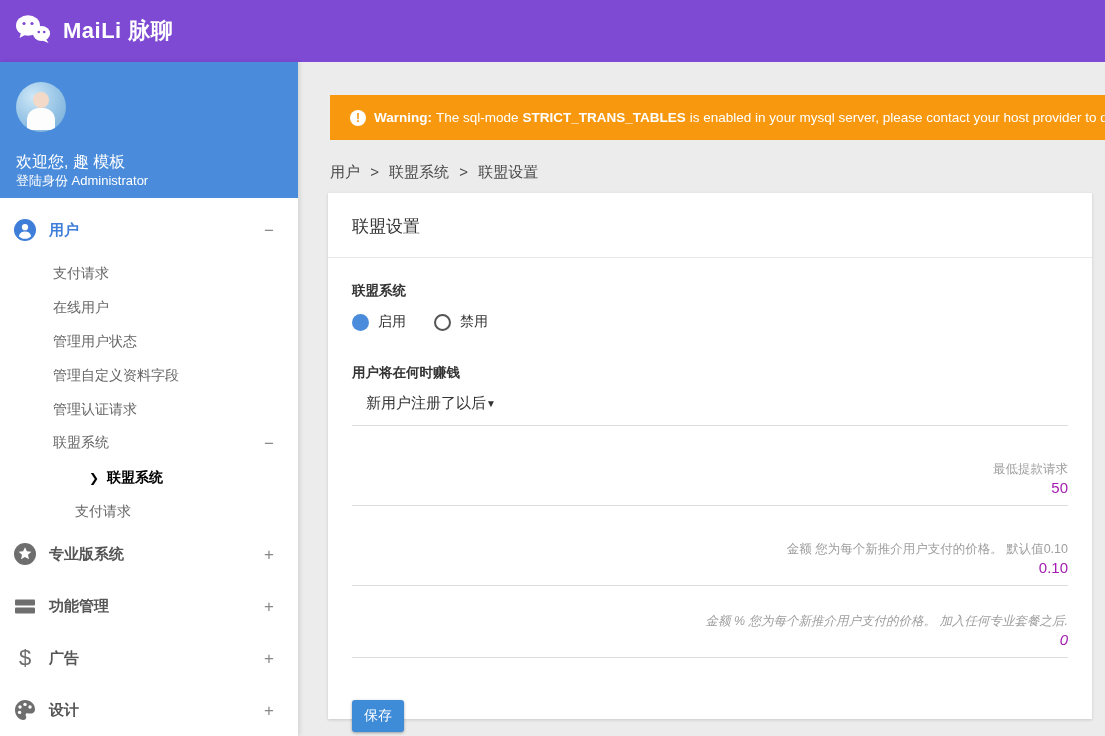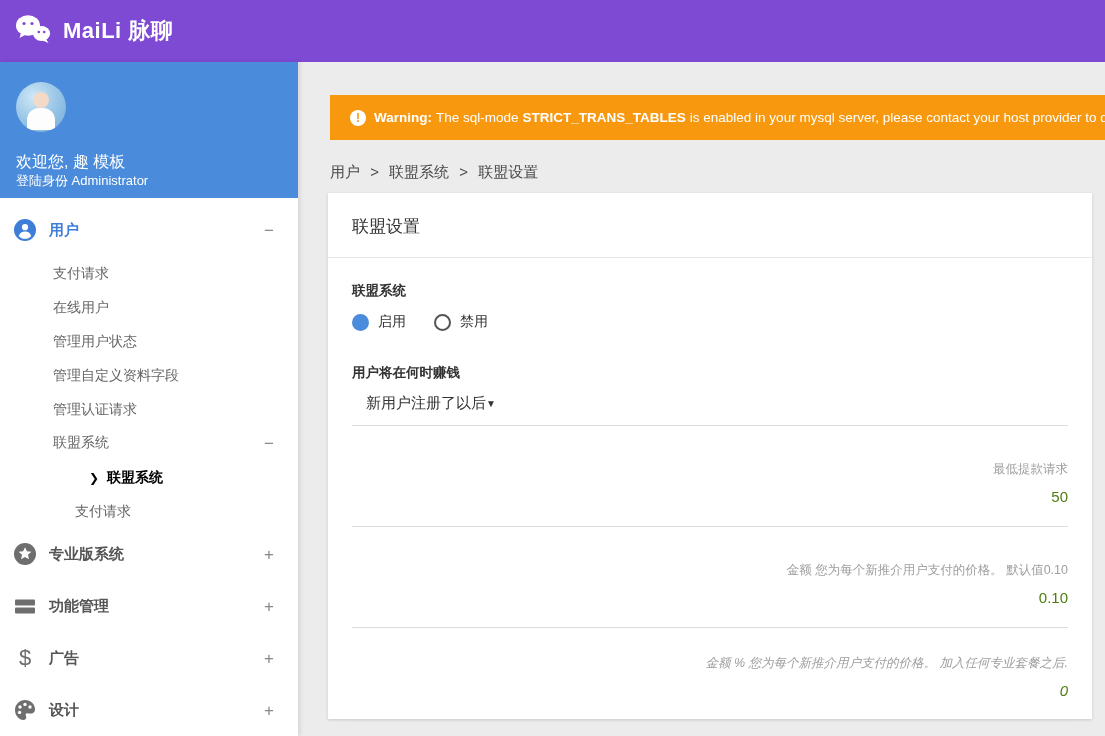--- a/index.html
+++ b/index.html
@@ -68,21 +68,21 @@
 
   .earn-label { margin-top:33px; }
   .select-row { margin-top:12px; margin-left:0; padding:0 4px 12px 14px; border-bottom:1px solid #dcdcdc;
                 display:flex; align-items:center; cursor:pointer; }
   .select-value { font-size:15px; color:#333; }
   .select-arrow { font-size:10px; color:#333; }
 
   .field { margin-top:35px;text-align:right; }
   .field.tight { margin-top:27px;font-style:italic; }
   .field-label { font-size:12.5px; color:#9e9e9e; }
-  .field-value { font-size:15px; color:#4d7c0f; margin-top:10px; padding-bottom:21px; border-bottom:1px solid #dcdcdc; }
+  .field-value { font-size:15px; color:#a21caf; margin-top:1px; padding-bottom:9px; border-bottom:1px solid #dcdcdc; }
 
   .save-btn { margin-top:42px; display:inline-block; background:#3e8bd8; color:#fff; font-size:14px;
               padding:7px 12px; border:none; border-radius:3px; cursor:pointer;
               box-shadow:0 1px 3px rgba(0,0,0,0.35); font-family:inherit; }
 </style>
 </head>
 <body>
 
 <div class="topbar">
   <span>

